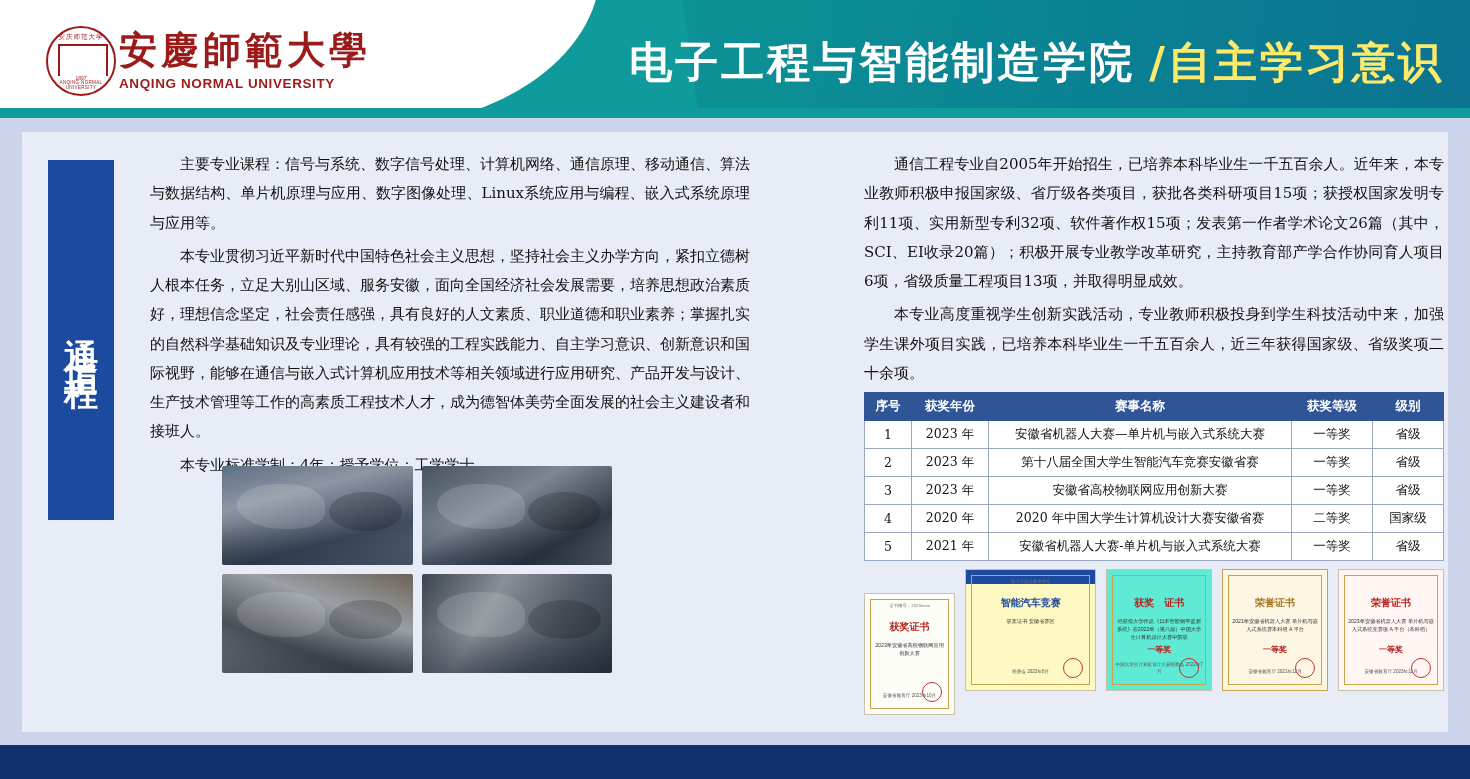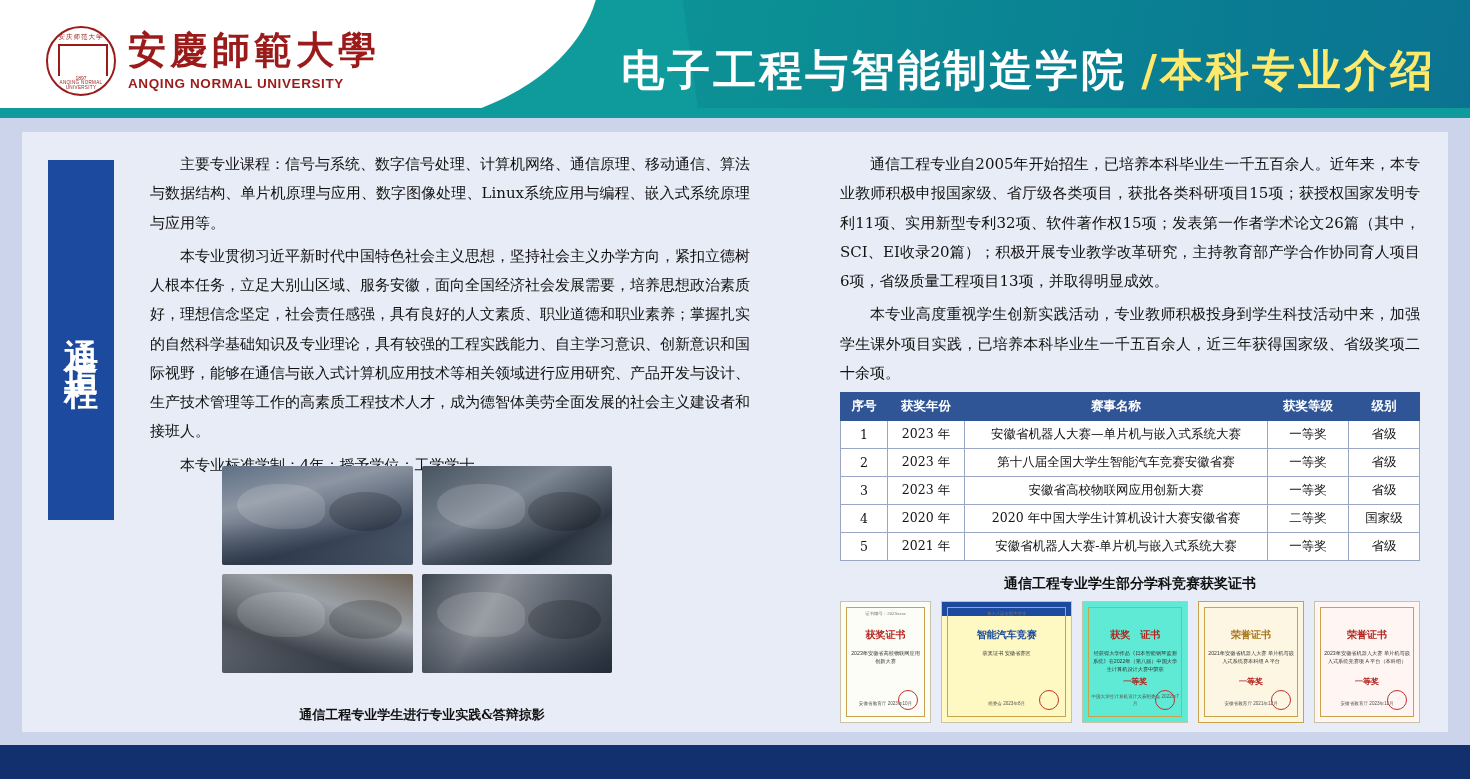--- a/index.html
+++ b/index.html
@@ -23,33 +23,33 @@
   }
   .header .wave{
     position:absolute;left:330px;top:-30px;width:360px;height:190px;
     background:#0f9b9b;border-radius:0 0 0 100%;
     transform:rotate(-8deg);
   }
   .header .wave2{
     position:absolute;left:300px;top:-70px;width:300px;height:200px;
     background:#ffffff;border-radius:0 0 80% 0;
   }
-  .logo-wrap{position:absolute;left:46px;top:26px;display:flex;align-items:center;gap:12px;z-index:5;}
+  .logo-wrap{position:absolute;left:46px;top:26px;display:flex;align-items:center;gap:3px;z-index:5;}
   .seal{width:66px;height:66px;border-radius:50%;border:2.2px solid #9b1b1b;position:relative;background:#fff;}
   .seal:after{
     content:"";position:absolute;left:10px;top:16px;width:46px;height:30px;
     border:2px solid #9b1b1b;border-bottom:none;
   }
   .seal .sealtop{position:absolute;left:0;right:0;top:5px;text-align:center;font-size:6.5px;color:#9b1b1b;letter-spacing:1px;}
   .seal .sealbot{position:absolute;left:0;right:0;bottom:4px;text-align:center;font-size:4.6px;color:#9b1b1b;letter-spacing:.3px;}
   .seal .sealyear{position:absolute;left:0;right:0;bottom:13px;text-align:center;font-size:5px;color:#9b1b1b;}
   .uni-cn{font-family:"DejaVu Serif","Liberation Serif",serif;font-size:38px;font-weight:bold;color:#9b1b1b;letter-spacing:4px;line-height:1;}
   .uni-en{font-size:13.5px;font-weight:bold;color:#9b1b1b;letter-spacing:.6px;margin-top:7px;}
   .head-title{
-    position:absolute;right:34px;top:34px;z-index:6;display:flex;align-items:baseline;white-space:nowrap;margin-top:8px;
+    position:absolute;right:26px;top:34px;z-index:6;display:flex;align-items:baseline;white-space:nowrap;
   }
   .head-title .t1{
     font-family:"DejaVu Serif","Liberation Serif",serif;font-weight:bold;font-size:43px;color:#ffffff;letter-spacing:3px;
   }
   .head-title .t2{
     font-family:"DejaVu Serif","Liberation Serif",serif;font-weight:bold;font-size:43px;color:#ffe96b;letter-spacing:3px;margin-left:14px;
   }
   .head-bottom-bar{position:absolute;left:0;bottom:0;width:1470px;height:10px;background:#0f9b9b;}
 
   
@@ -63,21 +63,21 @@
     color:#fff;display:flex;align-items:center;justify-content:center;
     z-index:4;
   }
   .vtitle span{
     font-family:"DejaVu Serif","Liberation Serif",serif;
     writing-mode:vertical-rl;font-size:34px;font-weight:bold;letter-spacing:14px;line-height:1.15;
   }
 
   
   .col-left{position:absolute;left:150px;top:150px;width:600px;}
-  .col-right{position:absolute;left:840px;top:150px;width:580px;}
+  .col-right{position:absolute;left:864px;top:150px;width:580px;}
 
   p.para{
     font-family:"DejaVu Serif","Liberation Serif",serif;
     font-size:15px;line-height:1.95;color:#111;text-align:justify;margin:0 0 4px 0;text-indent:2em;
   }
 
   
   .photos{position:absolute;left:222px;top:466px;width:400px;}
   .prow{display:flex;gap:9px;margin-bottom:9px;}
   .ph{height:99px;border-radius:2px;position:relative;overflow:hidden;}
@@ -115,21 +115,21 @@
   
   .certs{display:flex;gap:10px;margin-top:8px;}
   .cert{width:108px;height:120px;border:1px solid #c8c2a8;position:relative;background:#fdfbf2;overflow:hidden;}
   .cert .cinner{position:absolute;left:5px;top:5px;right:5px;bottom:5px;border:1.2px solid #c9a24a;}
   .cert .ctitle{position:absolute;left:0;right:0;top:26px;text-align:center;font-size:10px;font-weight:bold;color:#b3241f;font-family:"DejaVu Serif","Liberation Serif",serif;}
   .cert .csub{position:absolute;left:8px;right:8px;top:48px;text-align:center;font-size:5.2px;color:#333;line-height:1.5;}
   .cert .cgrade{position:absolute;left:0;right:0;top:74px;text-align:center;font-size:8px;font-weight:bold;color:#b3241f;}
   .cert .cfoot{position:absolute;left:8px;right:8px;bottom:14px;text-align:center;font-size:4.6px;color:#555;line-height:1.5;}
   .cert .stamp{position:absolute;right:12px;bottom:12px;width:18px;height:18px;border:1.4px solid #c0332e;border-radius:50%;}
   .cert .topline{position:absolute;left:8px;right:8px;top:9px;text-align:center;font-size:4.4px;color:#777;}
-  .cert.c1{background:#fdfdf8;}
+  .cert.c1{background:#fdfdf8;margin-top:24px;}
   .cert.c2{background:#fef9c3;padding-left:40px;}
   .cert.c2 .ctitle{color:#1b4a9e;}
   .cert.c3{background:#5eead4;}
   .cert.c4{background:#fdf6e3;border-color:#c9a24a;}
   .cert.c4 .ctitle{color:#a8741a;}
   .cert.c5{background:#fff6f4;}
   .cert .band{position:absolute;left:0;right:0;top:0;height:14px;}
   .cert.c2 .band{background:#1b4a9e;}
 </style>
 </head>
@@ -149,21 +149,21 @@
         <div class="sealbot">ANQING NORMAL UNIVERSITY</div>
       </div>
       <div>
         <div class="uni-cn">安慶師範大學</div>
         <div class="uni-en">ANQING NORMAL UNIVERSITY</div>
       </div>
     </div>
 
     <div class="head-title">
       <span class="t1">电子工程与智能制造学院</span>
-      <span class="t2">/本科专业介绍</span>
+      <span class="t2">/自主学习意识</span>
     </div>
     <div class="head-bottom-bar"></div>
   </div>
 
   <div class="body-area">
     <div class="inner"></div>
   </div>
 
   <div class="vtitle">
     <span>通信工程</span>
@@ -190,21 +190,20 @@
       <div class="ph c">
           <div class="blob1"></div>
           <div class="blob2"></div>
         </div>
       <div class="ph d">
           <div class="blob1"></div>
           <div class="blob2"></div>
         </div>
     </div>
   </div>
-  <div class="photo-cap">通信工程专业学生进行专业实践&amp;答辩掠影</div>
 
   <div class="col-right">
     <p class="para">通信工程专业自2005年开始招生，已培养本科毕业生一千五百余人。近年来，本专业教师积极申报国家级、省厅级各类项目，获批各类科研项目15项；获授权国家发明专利11项、实用新型专利32项、软件著作权15项；发表第一作者学术论文26篇（其中，SCI、EI收录20篇）；积极开展专业教学改革研究，主持教育部产学合作协同育人项目6项，省级质量工程项目13项，并取得明显成效。</p>
     <p class="para">本专业高度重视学生创新实践活动，专业教师积极投身到学生科技活动中来，加强学生课外项目实践，已培养本科毕业生一千五百余人，近三年获得国家级、省级奖项二十余项。</p>
 
 
     <table class="awards">
       <thead>
         <tr>
           <th style="width:42px">序号</th>
@@ -246,21 +245,20 @@
         <tr>
           <td>5</td>
           <td>2021 年</td>
           <td class="name">安徽省机器人大赛-单片机与嵌入式系统大赛</td>
           <td>一等奖</td>
           <td>省级</td>
         </tr>
       </tbody>
     </table>
 
-    <div class="sect-title">通信工程专业学生部分学科竞赛获奖证书</div>
 
     <div class="certs">
       <div class="cert c1">
         <div class="cinner"></div>
         <div class="topline">证书编号：2023xxxx</div>
         <div class="ctitle">获奖证书</div>
         <div class="csub">2023年安徽省高校物联网应用创新大赛</div>
         <div class="cgrade"></div>
         <div class="cfoot">安徽省教育厅
 2023年10月</div>

